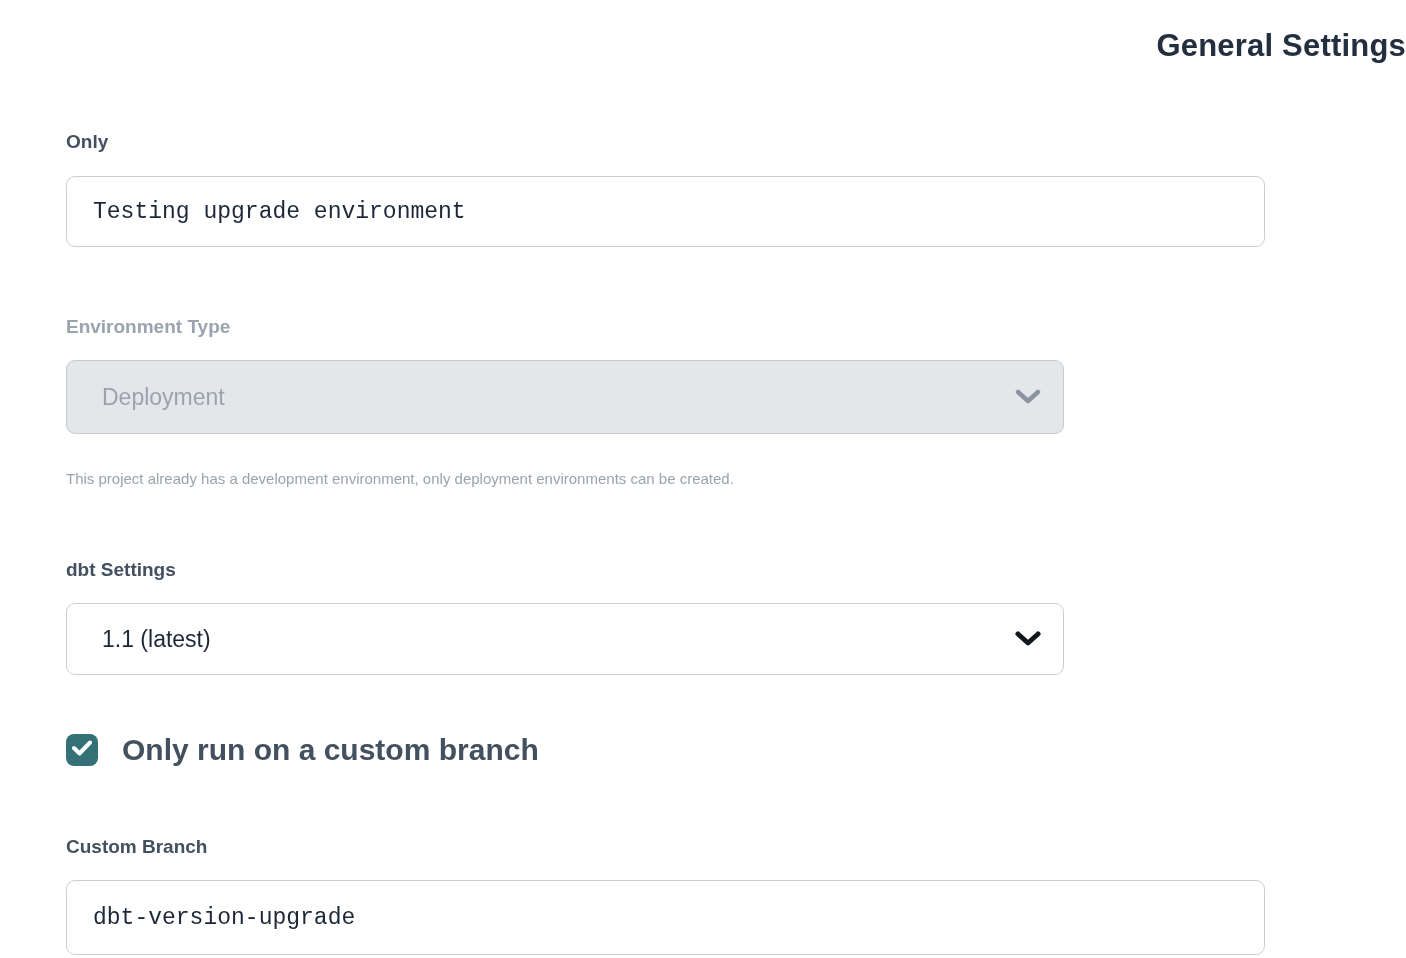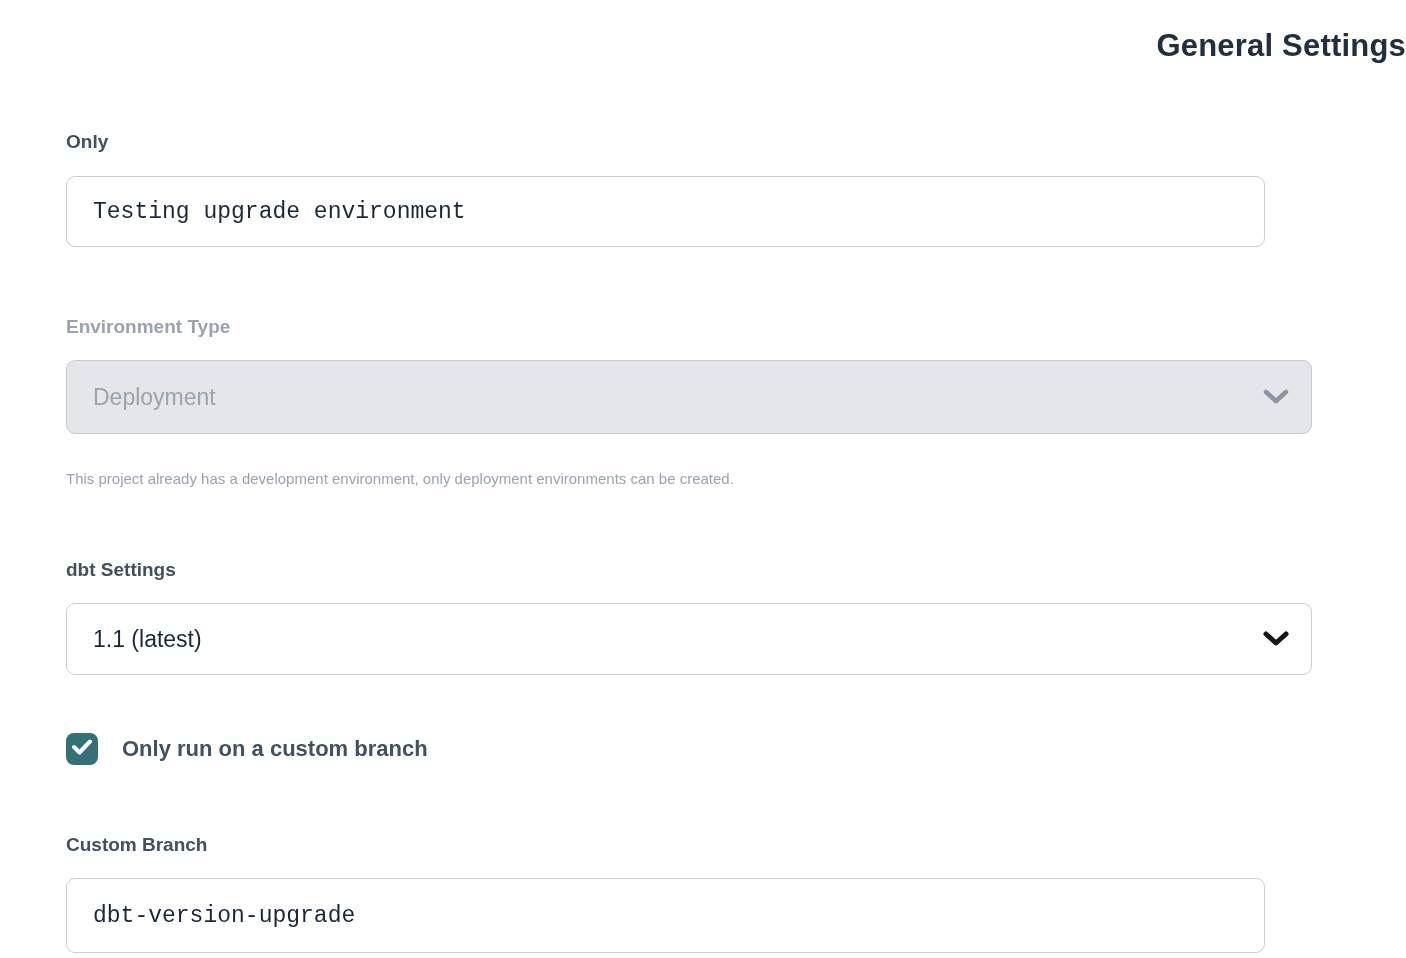--- a/index.html
+++ b/index.html
@@ -48,29 +48,29 @@
     font-size: 23px;
     padding: 0 26px;
     outline: none;
   }
   .text-input.branch {
     margin-top: 21px;
     height: 75px;
   }
   .select {
     margin-top: 21px;
-    width: 1246px;
+    width: 998px;
     height: 74px;
     border: 1px solid var(--border-color, #c9ced6);
     border-radius: 9px;
     background: #ffffff;
     display: flex;
     align-items: center;
     justify-content: space-between;
-    padding: 0 21px 0 26px;
+    padding: 0 21px 0 35px;
     cursor: pointer;
   }
   .select.disabled {
     background: var(--disabled-bg, #e4e6e9);
     border-color: #c6cbd2;
     cursor: default;
   }
   .select .select-value {
     font-size: 23px;
     color: var(--input-text-color, #1c2838);
@@ -100,21 +100,21 @@
     border-radius: 8px;
     background: var(--accent-teal, #337176);
     display: flex;
     align-items: center;
     justify-content: center;
     cursor: pointer;
     flex: 0 0 auto;
   }
   .checkbox-label {
     margin-left: 24px;
-    font-size: 22px;
+    font-size: 30px;
     font-weight: 700;
     color: var(--label-color, #42505f);
     cursor: pointer;
   }
 </style>
 </head>
 <body>
 
 <div class="page">
 

